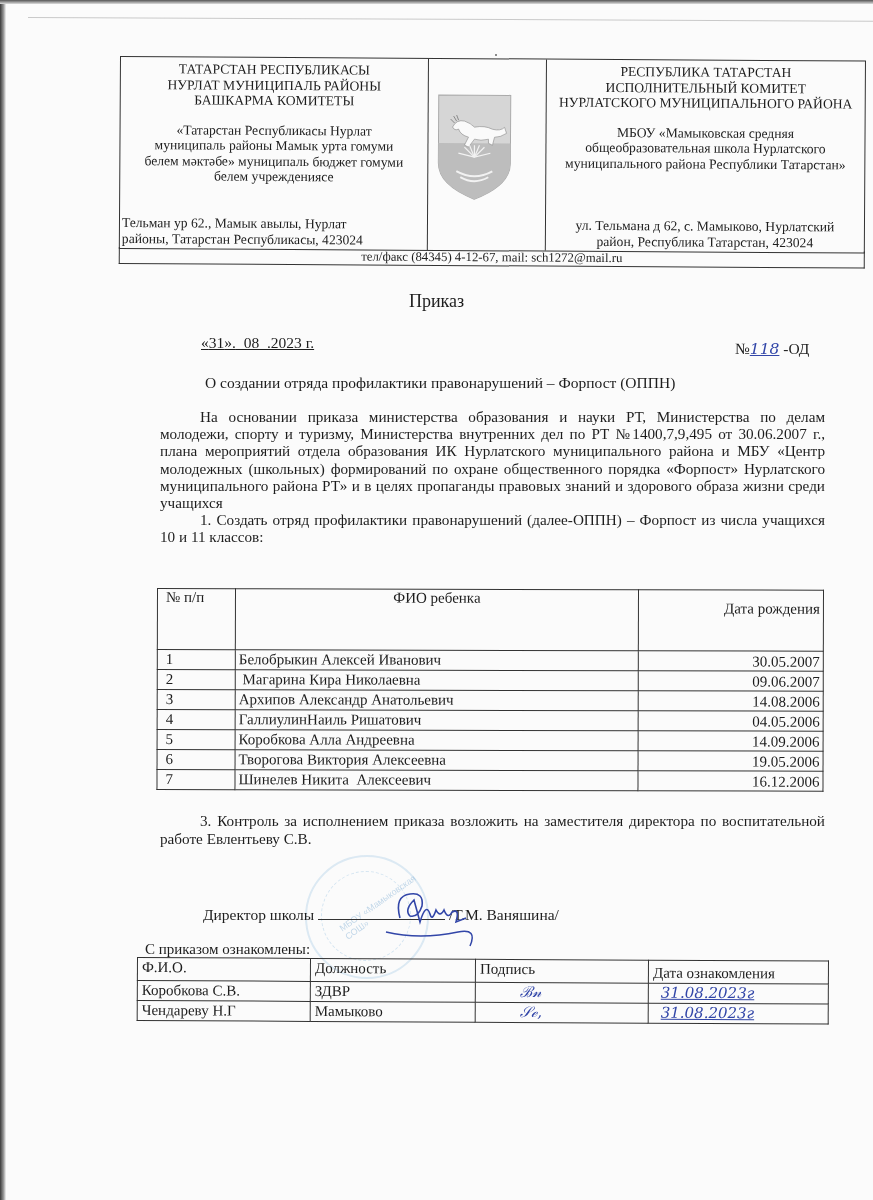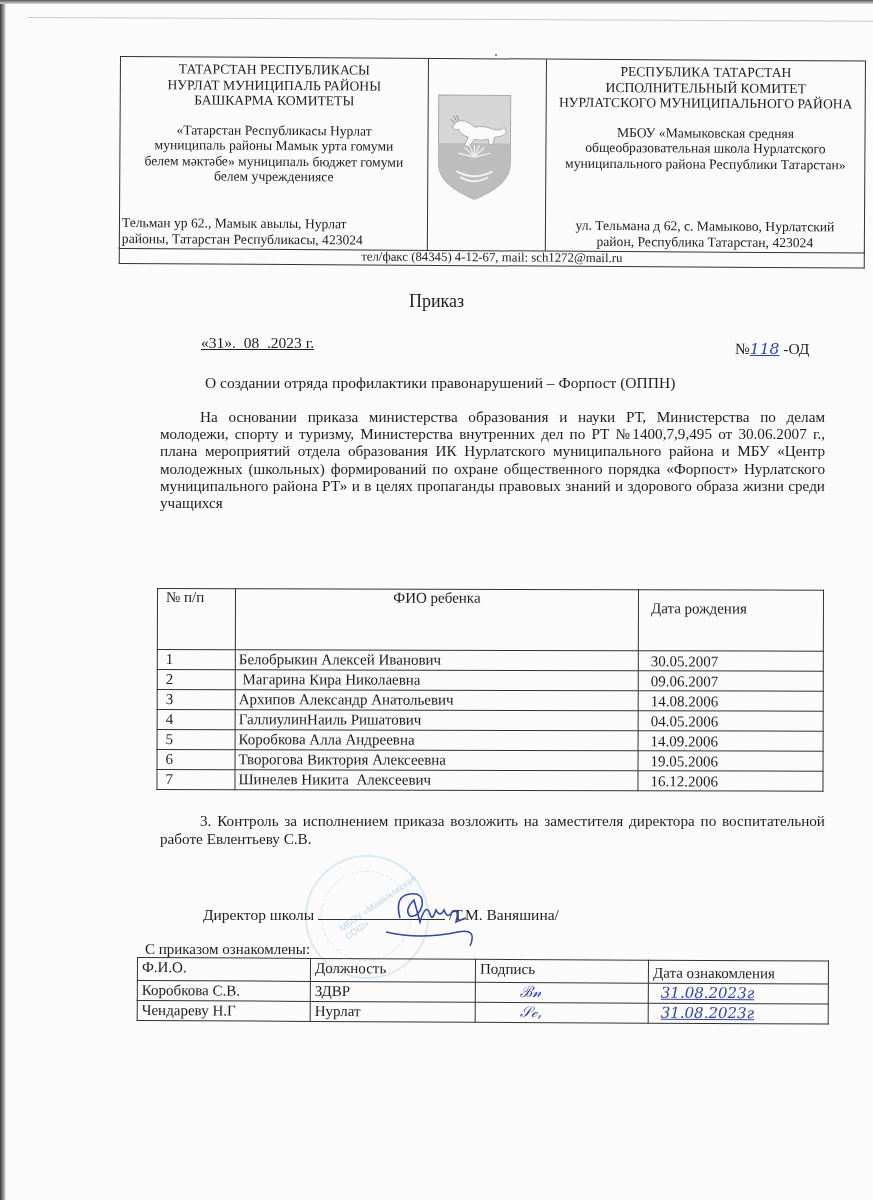--- a/index.html
+++ b/index.html
@@ -39,21 +39,21 @@
   .ind { text-indent:40px; }
 
   
   table { border-collapse:collapse; }
   .kids { position:absolute; left:157px; top:588px; width:667px; font-size:15px; transform:rotate(0.15deg); transform-origin:left top; }
   .kids td, .kids th { border:1px solid #333; padding:0 3px; font-weight:normal; vertical-align:top; }
   .kids th { height:50px; }
   .kids td { height:19px; line-height:19px; }
   .kids .c1 { width:66px; text-align:left;padding-left:8px; }
   .kids .c2 { width:396px; text-align:left; }
-  .kids .c3 { text-align:left;padding-left:12px; }
+  .kids .c3 { text-align:right;padding-left:12px; }
   .kids th.c3 { vertical-align:top; padding-top:10px; }
   .kids td.c3 { vertical-align:bottom; line-height:17px; }
 
   .items { position:absolute; left:160px; top:812px; width:665px; font-size:15.2px; line-height:17.5px; text-align:justify; }
   .items p { margin:0; }
 
   .director { position:absolute; left:203px; top:905px; font-size:15.5px; }
   .sig-line { display:inline-block; width:127px; border-bottom:1px solid #333; height:14px; vertical-align:baseline; }
   .stamp { position:absolute; left:305px; top:855px; width:120px; height:120px; border-radius:50%; border:2px solid rgba(110,170,215,0.25); opacity:0.9; }
   .stamp-inner { position:absolute; left:14px; top:14px; width:88px; height:88px; border-radius:50%; border:1px dashed rgba(110,170,215,0.3); }
@@ -140,20 +140,21 @@
 </div>
 
 <div class="order-no">
   <span>№</span><span class="u hand">118</span><span> -ОД</span>
 </div>
 
 <div class="subject">О создании отряда профилактики правонарушений – Форпост (ОППН)</div>
 
 <div class="body-text">
   <p class="ind">На основании приказа министерства образования и науки РТ, Министерства по делам молодежи, спорту и туризму, Министерства внутренних дел по РТ №1400,7,9,495 от 30.06.2007 г., плана мероприятий отдела образования ИК Нурлатского муниципального района и МБУ «Центр молодежных (школьных) формирований по охране общественного порядка «Форпост» Нурлатского муниципального района РТ» и в целях пропаганды правовых знаний и здорового образа жизни среди учащихся</p>
+  <p class="ind">1. Создать отряд профилактики правонарушений (далее-ОППН) – Форпост из числа учащихся 10 и 11 классов:</p>
 </div>
 
 <table class="kids">
   <thead>
     <tr>
       <th class="c1">№ п/п</th>
       <th class="c2" style="text-align:center">ФИО ребенка</th>
       <th class="c3">Дата рождения</th>
     </tr>
   </thead>
@@ -228,18 +229,18 @@
   </thead>
   <tbody id="ack-body">
       <tr>
         <td class="a1"><span>Коробкова С.В.</span></td>
         <td class="a2"><span>ЗДВР</span></td>
         <td class="a3"><span class="hand-sm" style="padding-left: 40px;">ℬ𝓃</span></td>
         <td><span class="hand-sm" style="padding-left: 8px; text-decoration: underline;">31.08.2023г</span></td>
       </tr>
       <tr>
         <td class="a1"><span>Чендареву Н.Г</span></td>
-        <td class="a2"><span>Нурлат</span></td>
+        <td class="a2"><span>Мамыково</span></td>
         <td class="a3"><span class="hand-sm" style="padding-left: 40px;">𝒮ℯ,</span></td>
         <td><span class="hand-sm" style="padding-left: 8px; text-decoration: underline;">31.08.2023г</span></td>
       </tr>
     </tbody>
 </table>
 
 </body></html>

